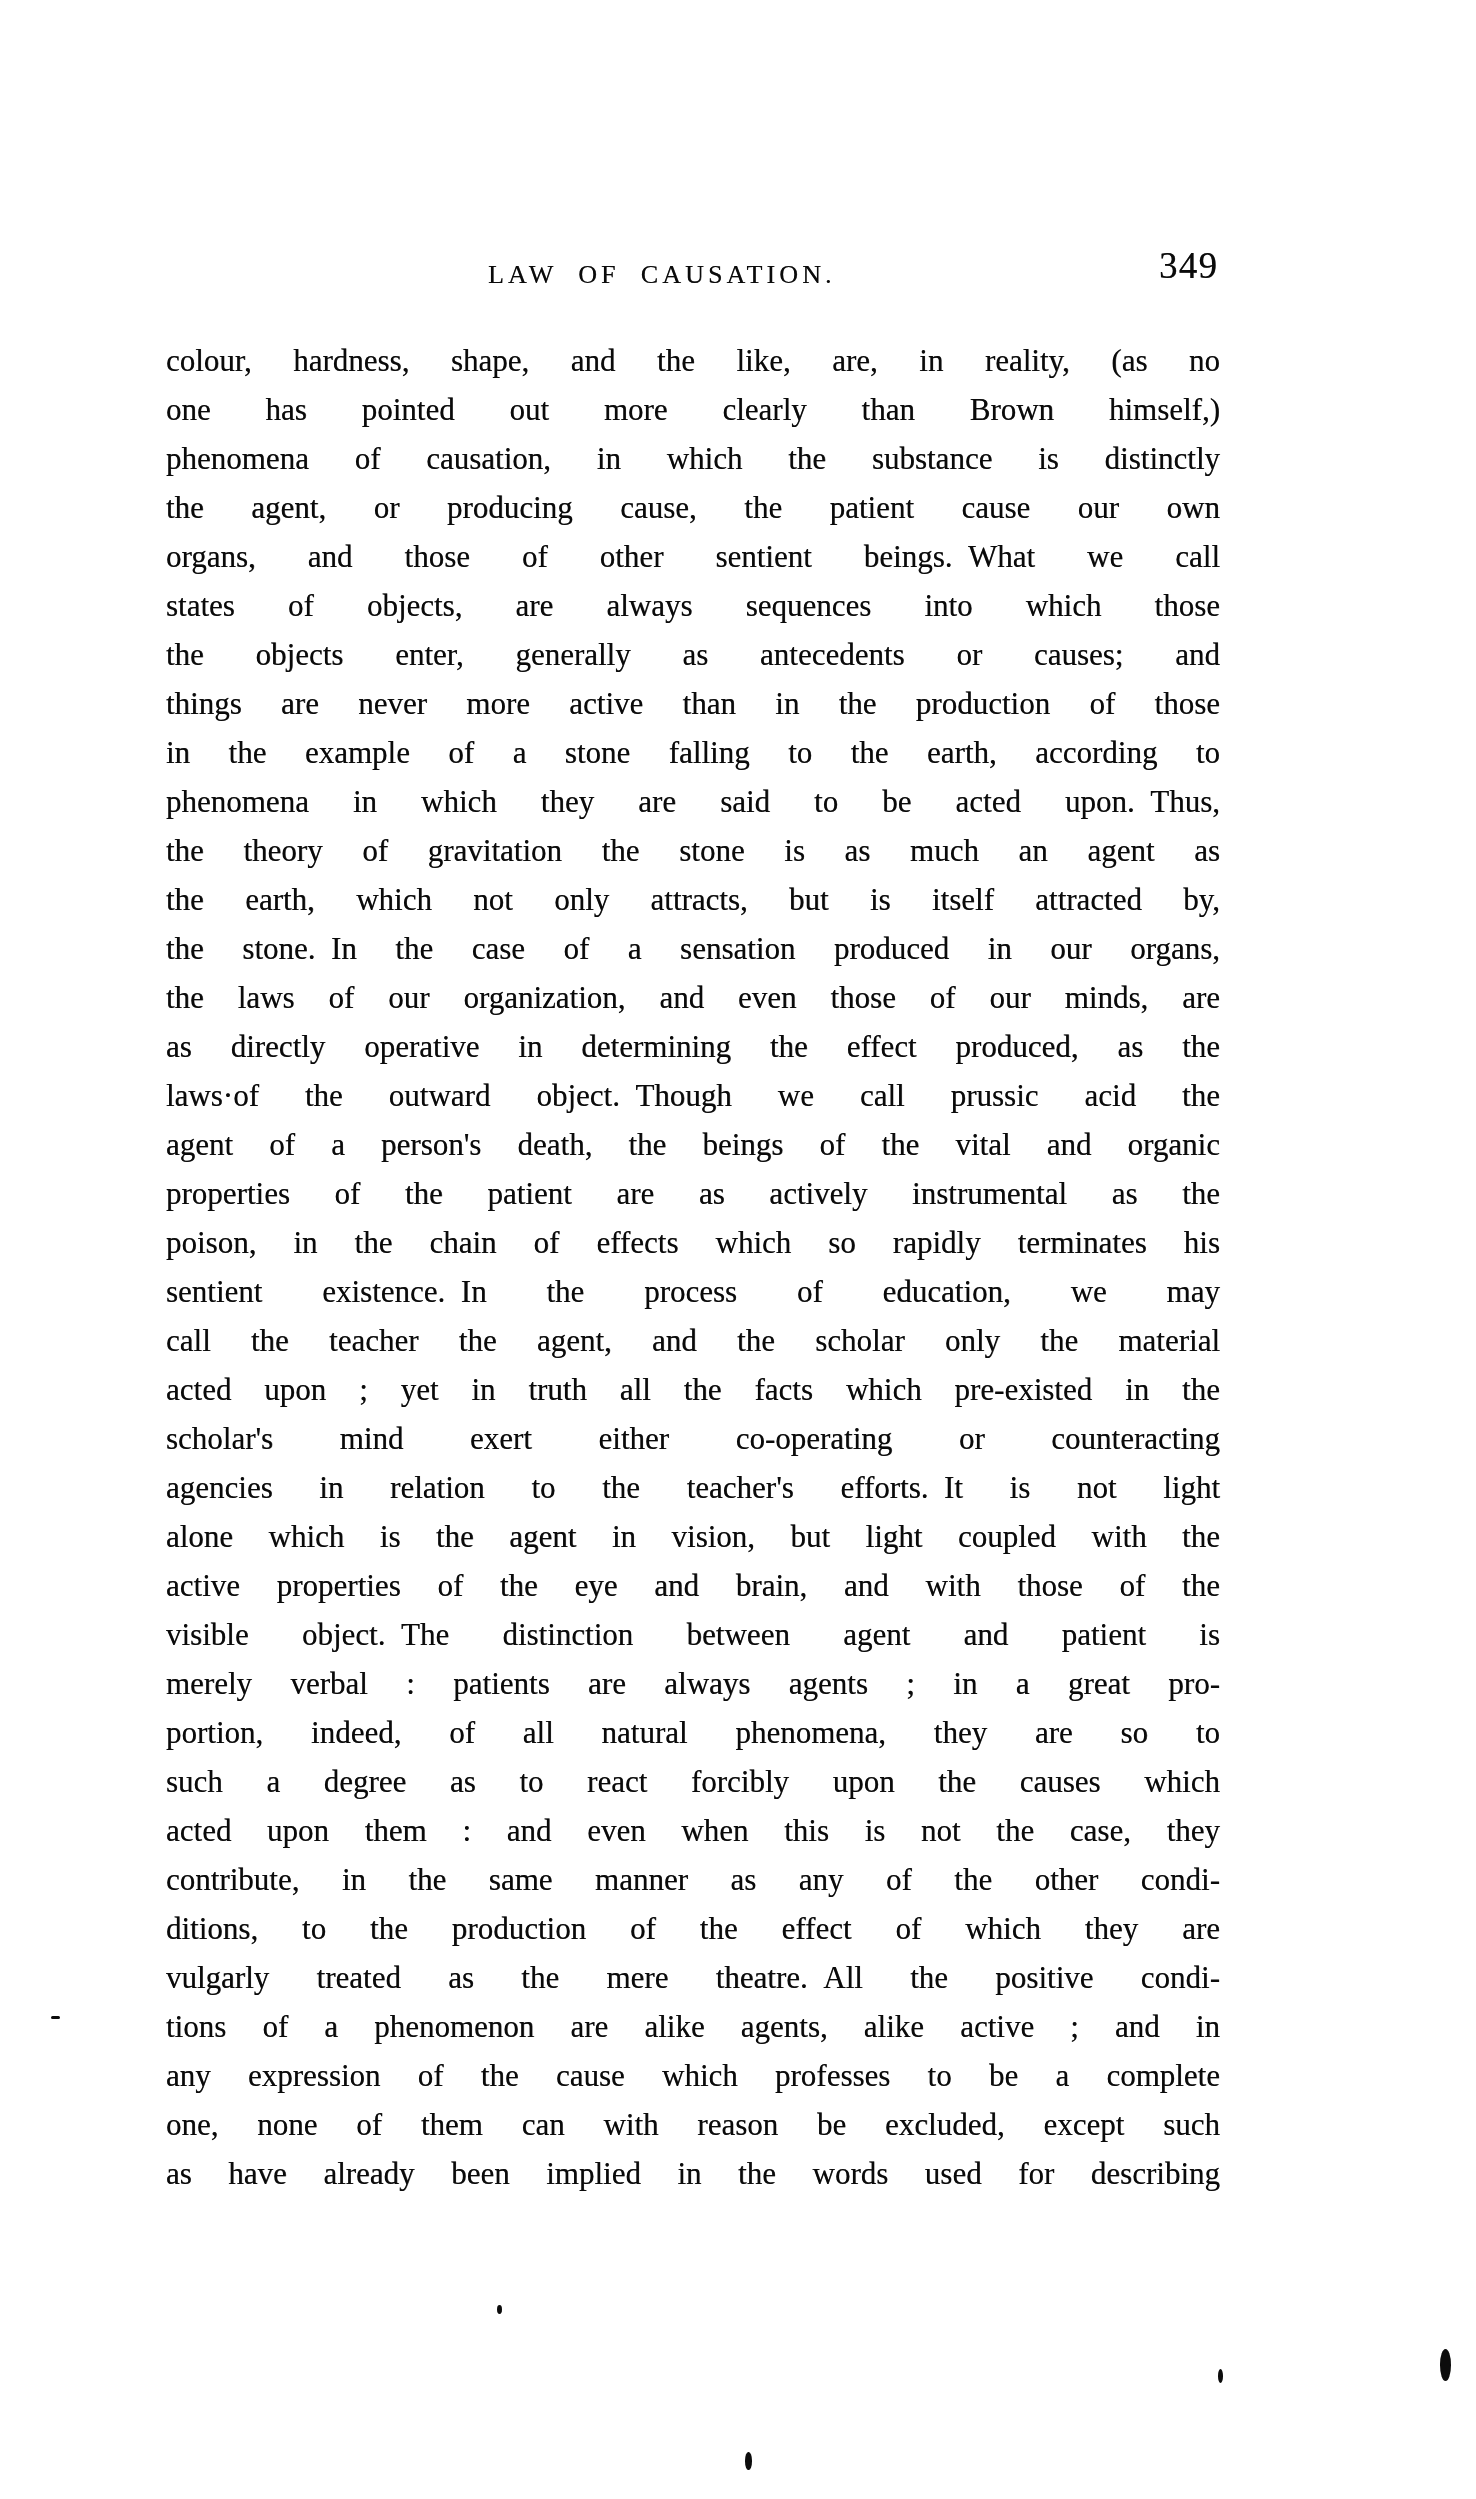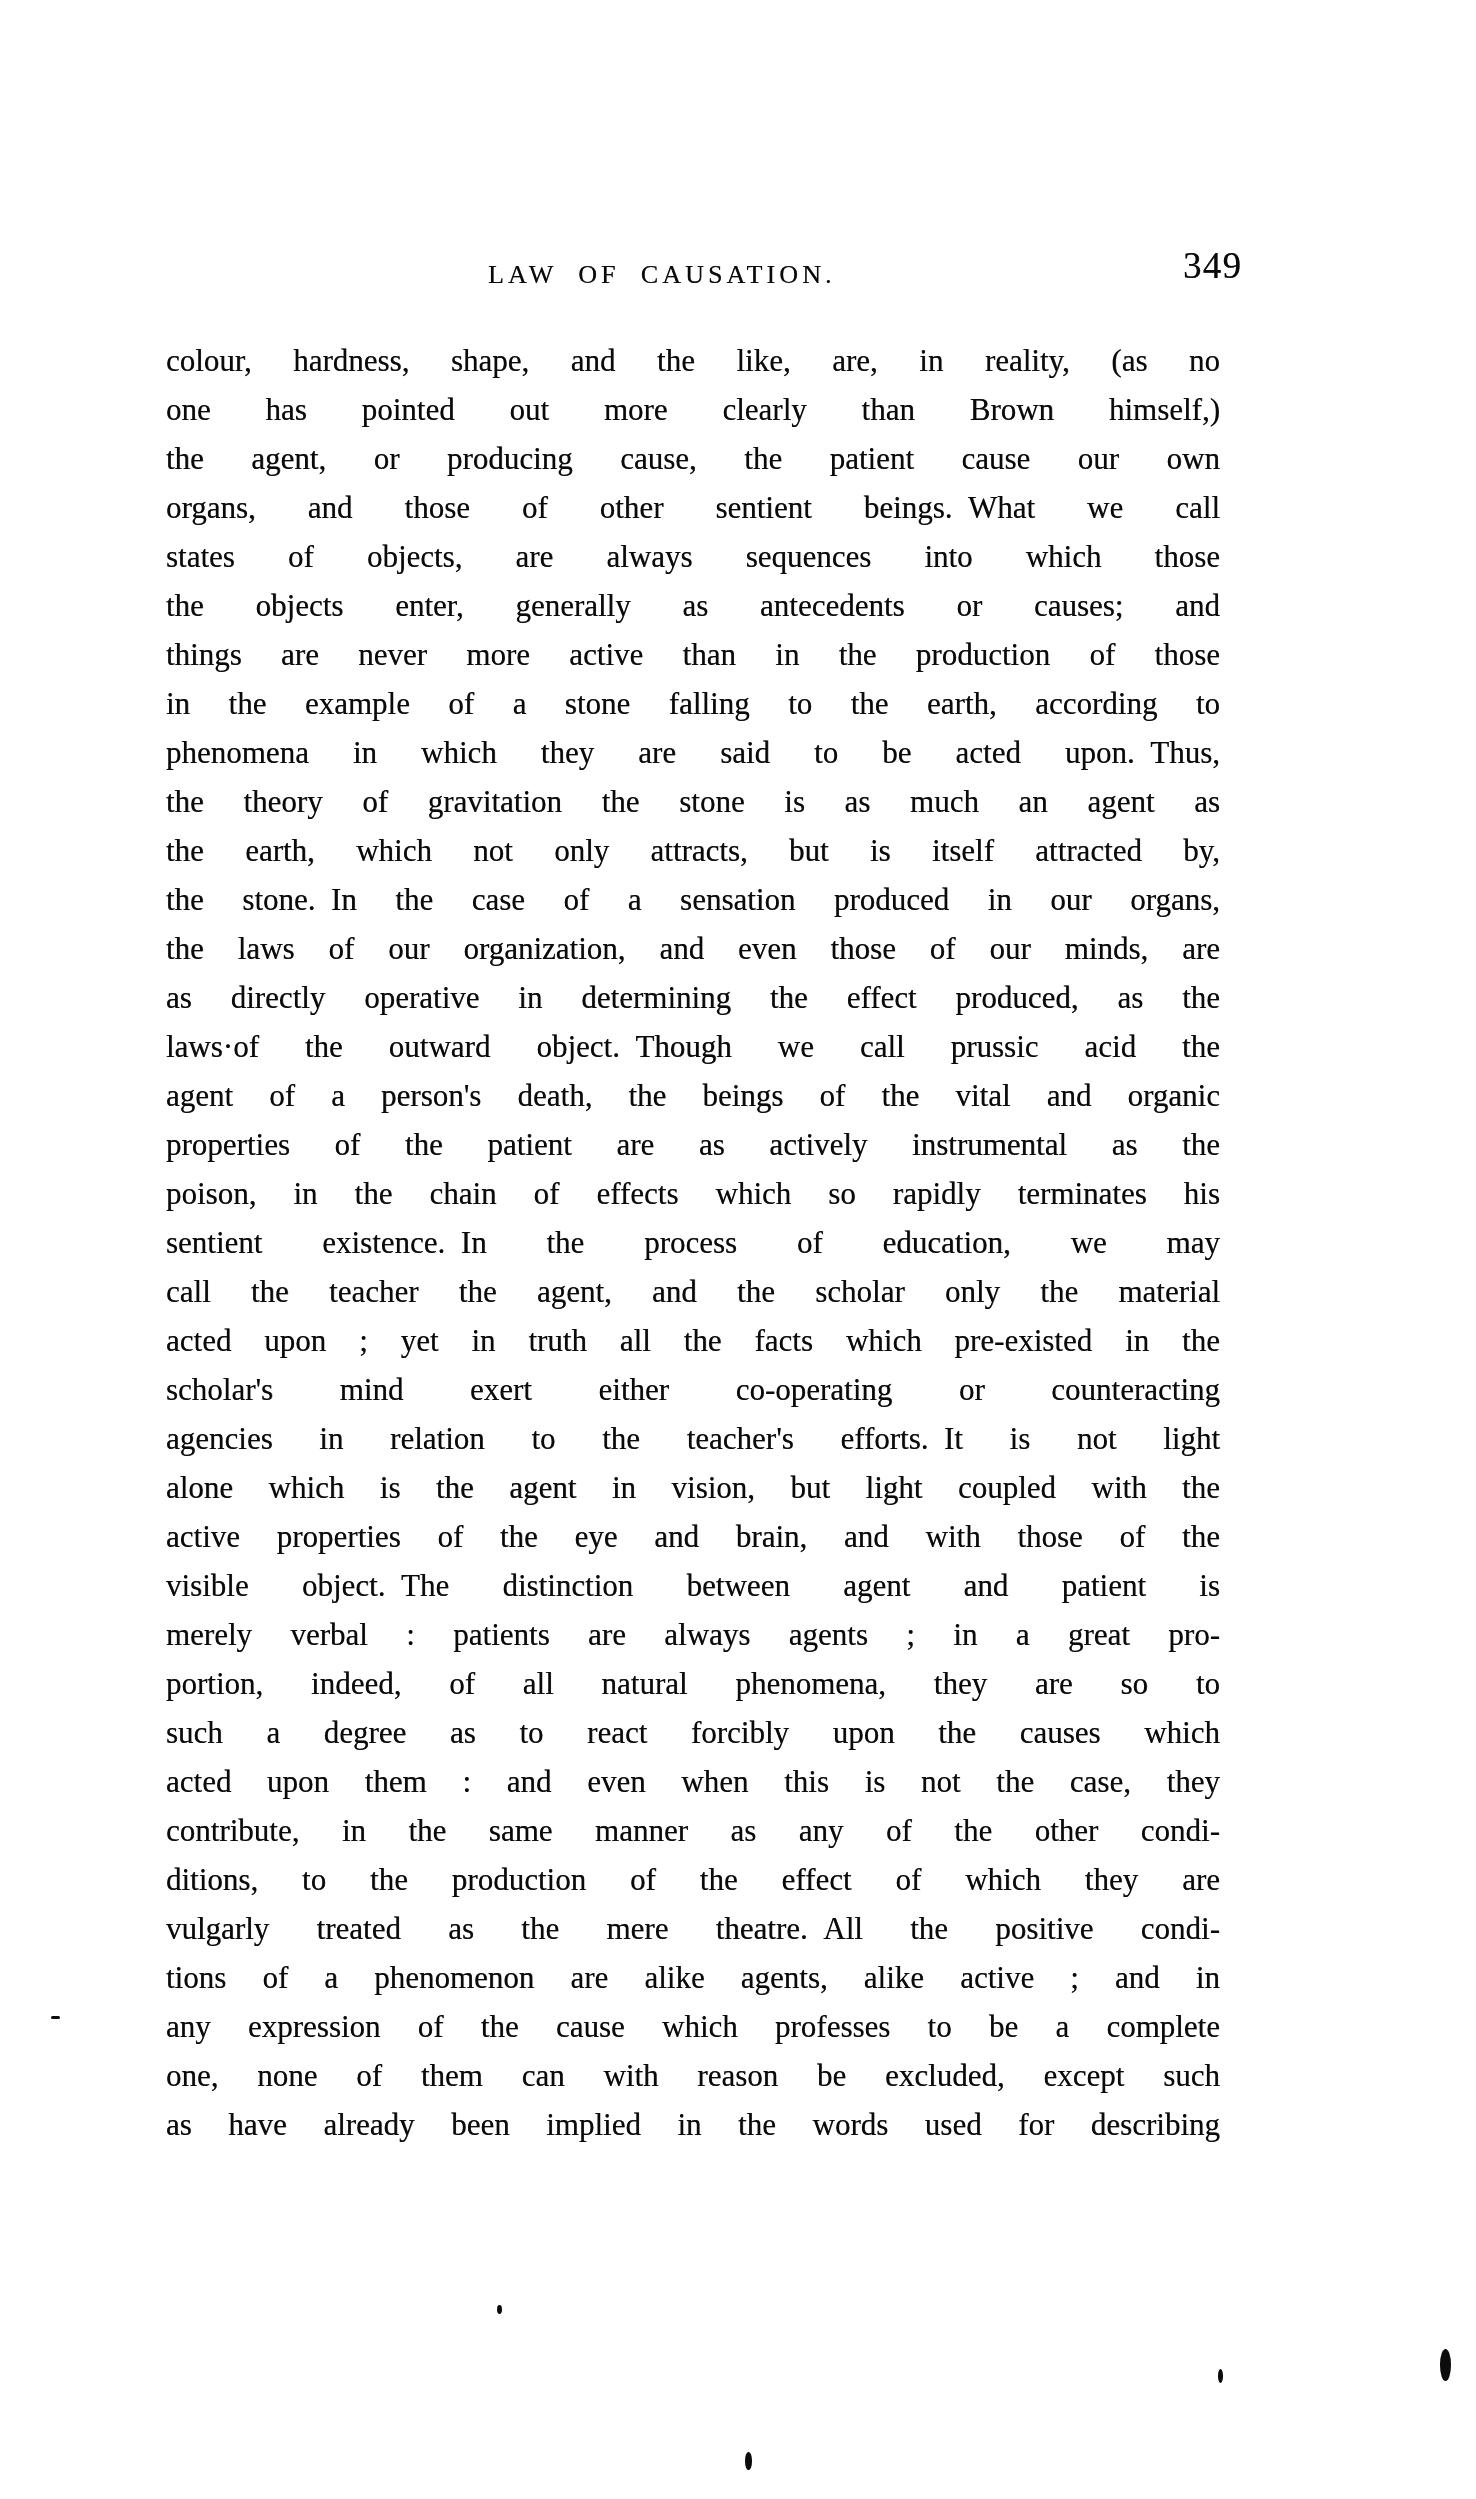--- a/index.html
+++ b/index.html
@@ -35,21 +35,20 @@
     text-shadow: 0.3px 0.3px 0.4px rgba(0,0,0,0.6);
   }
   .page-number {
     position: absolute;
     left: 1159px;
     top: 244px;
     font-size: 37px;
     letter-spacing: 1.2px;
     color: #0a0a0a;
     text-shadow: 0.3px 0.3px 0.4px rgba(0,0,0,0.6);
-    margin-left: 24px;
   }
   .body-text {
     position: absolute;
     left: 142px;
     top: 336px;
     width: 1078px;
   }
   .text-line {
     font-size: 31px;
     line-height: 49px;
@@ -78,20 +77,21 @@
 <div class="page">
 
   <div class="running-header">
     <span class="header-title">LAW OF CAUSATION.</span>
     <span class="page-number">349</span>
   </div>
 
   <div class="body-text">
       <div class="text-line">colour, hardness, shape, and the like, are, in reality, (as no</div>
       <div class="text-line">one has pointed out more clearly than Brown himself,)</div>
+      <div class="text-line">phenomena of causation, in which the substance is distinctly</div>
       <div class="text-line">the agent, or producing cause, the patient cause our own</div>
       <div class="text-line">organs, and those of other sentient beings. What we call</div>
       <div class="text-line">states of objects, are always sequences into which those</div>
       <div class="text-line">the objects enter, generally as antecedents or causes; and</div>
       <div class="text-line">things are never more active than in the production of those</div>
       <div class="text-line">in the example of a stone falling to the earth, according to</div>
       <div class="text-line">phenomena in which they are said to be acted upon. Thus,</div>
       <div class="text-line">the theory of gravitation the stone is as much an agent as</div>
       <div class="text-line">the earth, which not only attracts, but is itself attracted by,</div>
       <div class="text-line">the stone. In the case of a sensation produced in our organs,</div>

